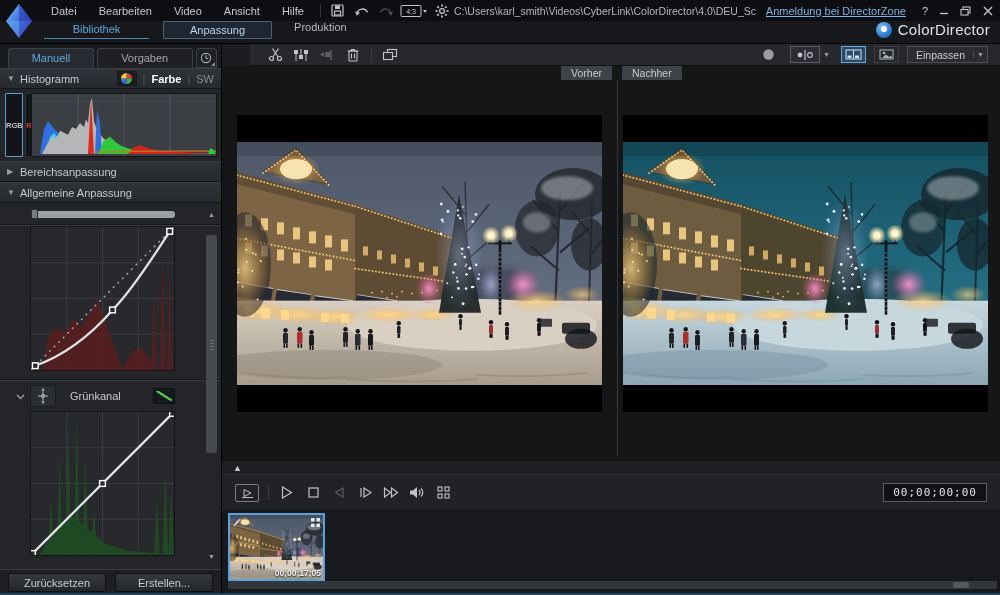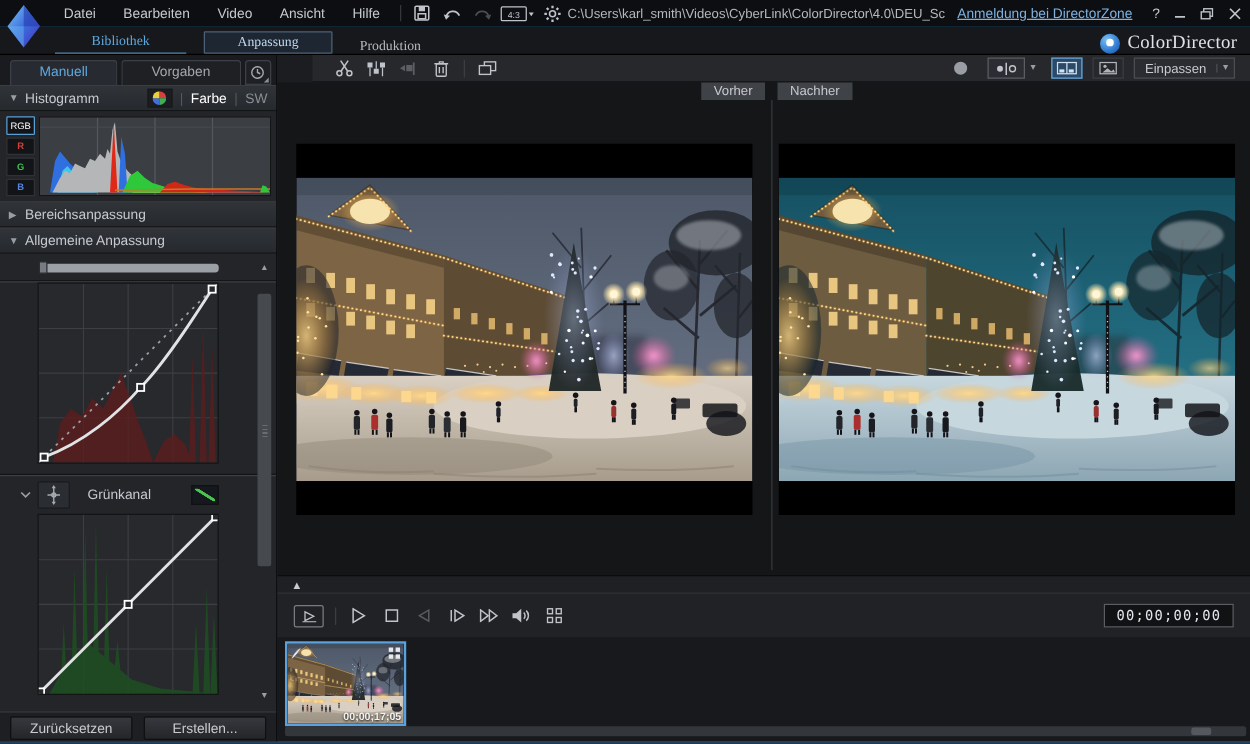--- a/index.html
+++ b/index.html
@@ -17,21 +17,21 @@
   .tb-icon { width:24px; height:18px; display:flex; align-items:center; justify-content:center; }
   .tb-icon svg { display:block; }
   .dim { opacity:.35; }
   .filepath { flex:1; text-align:center; color:#b4b7bc; font-size:10.5px; white-space:nowrap; overflow:hidden; }
   .signin { color:#7fb2e0; text-decoration:underline; margin:0 10px; font-size:11px; }
   .helpq { margin:0 6px; color:#c6c9ce; }
   .winbtn { width:19px; height:16px; display:flex; align-items:center; justify-content:center; margin-right:3px; }
 
   
   .tabbar { position:absolute; left:0; top:21px; width:1000px; height:23px; background:#16181c;
-            border-bottom:1px solid #000; display:flex; align-items:flex-end; padding-left:44px;font-family:Liberation Serif, serif; }
+            border-bottom:1px solid #000; display:flex; align-items:flex-start; padding-left:44px; }
   .mtab-lib { width:105px; text-align:center; color:#5fa8df; border-bottom:1px solid #4d85b0;
               padding-bottom:3px; margin-top:2px; }
   .mtab-adj { margin-left:14px; padding:2px 26px; border:1px solid #4d6278; background:#1d2631;
               color:#bdd7ee; border-radius:1px; }
   .mtab-prod { margin-left:22px; color:#b6b9be; }
   .brand { margin-left:auto; margin-right:10px; display:flex; align-items:center; gap:6px;padding-left:20px; }
   .brand-circle { width:16px; height:16px; border-radius:50%;
                   background:radial-gradient(circle at 35% 30%, #7cc0f4, #2f7ad0 60%, #1b4f9a); position:relative; }
   .brand-circle::after { content:""; position:absolute; left:5px; top:4px; width:6px; height:6px;
                   background:#fff; border-radius:50% 50% 45% 45%; }
@@ -49,26 +49,26 @@
               border-radius:3px 3px 0 0; position:relative; display:flex; align-items:center; justify-content:center; }
   .clockbtn::after { content:""; position:absolute; right:1px; bottom:1px; border-left:4px solid transparent;
               border-bottom:4px solid #8a8d92; }
   .sect-header { height:21px; flex:0 0 21px; display:flex; align-items:center; padding:0 7px;
                  background:linear-gradient(#303338,#26292d); border-top:1px solid #3a3d42;
                  border-bottom:1px solid #141517; color:#c6c9ce; }
   .sect-arrow { width:13px; font-size:8px; color:#9a9da2; }
   .hist-controls { margin-left:auto; display:flex; align-items:center; gap:6px; }
   .wheel-btn { width:20px; height:15px; border:1px solid #17181a; background:#1b1d21; display:flex;
                align-items:center; justify-content:center; }
-  .farbe { color:#fff; font-weight:normal; }
+  .farbe { color:#fff; font-weight:bold; }
   .swlbl { color:#8a8d92; }
   .histsep { color:#55585e; }
 
   .hist-box { flex:0 0 72px; display:flex; gap:3px; padding:4px 4px 4px 5px; background:#232529; }
-  .chan-col { width:23px; display:flex; flex-direction:column; gap:2px; }
+  .chan-col { width:23px; display:flex; gap:2px; }
   .chan { flex:1; background:#121418; border:1px solid #2e3237; font-size:7.5px; text-align:center;
           display:flex; align-items:center; justify-content:center; border-radius:1px; }
   .chan.rgb { border-color:#5a9fd4; color:#fff; }
   .chan.r { color:#d04038; font-weight:bold; } .chan.g { color:#3cc050; font-weight:bold; } .chan.b { color:#5585e8; font-weight:bold; }
   .hist-graph { flex:1; position:relative; background:#3b3e43; border:1px solid #141517; }
   .hist-graph svg { position:absolute; inset:0; width:100%; height:100%; }
   .clip-ind { position:absolute; right:3px; top:3px; }
 
   .scrollwrap { flex:1; position:relative; overflow:hidden; background:#232529; }
   .slider-row { margin:8px 46px 6px 34px; height:7px; background:#9aa0a6; border-radius:3px; position:relative; }

